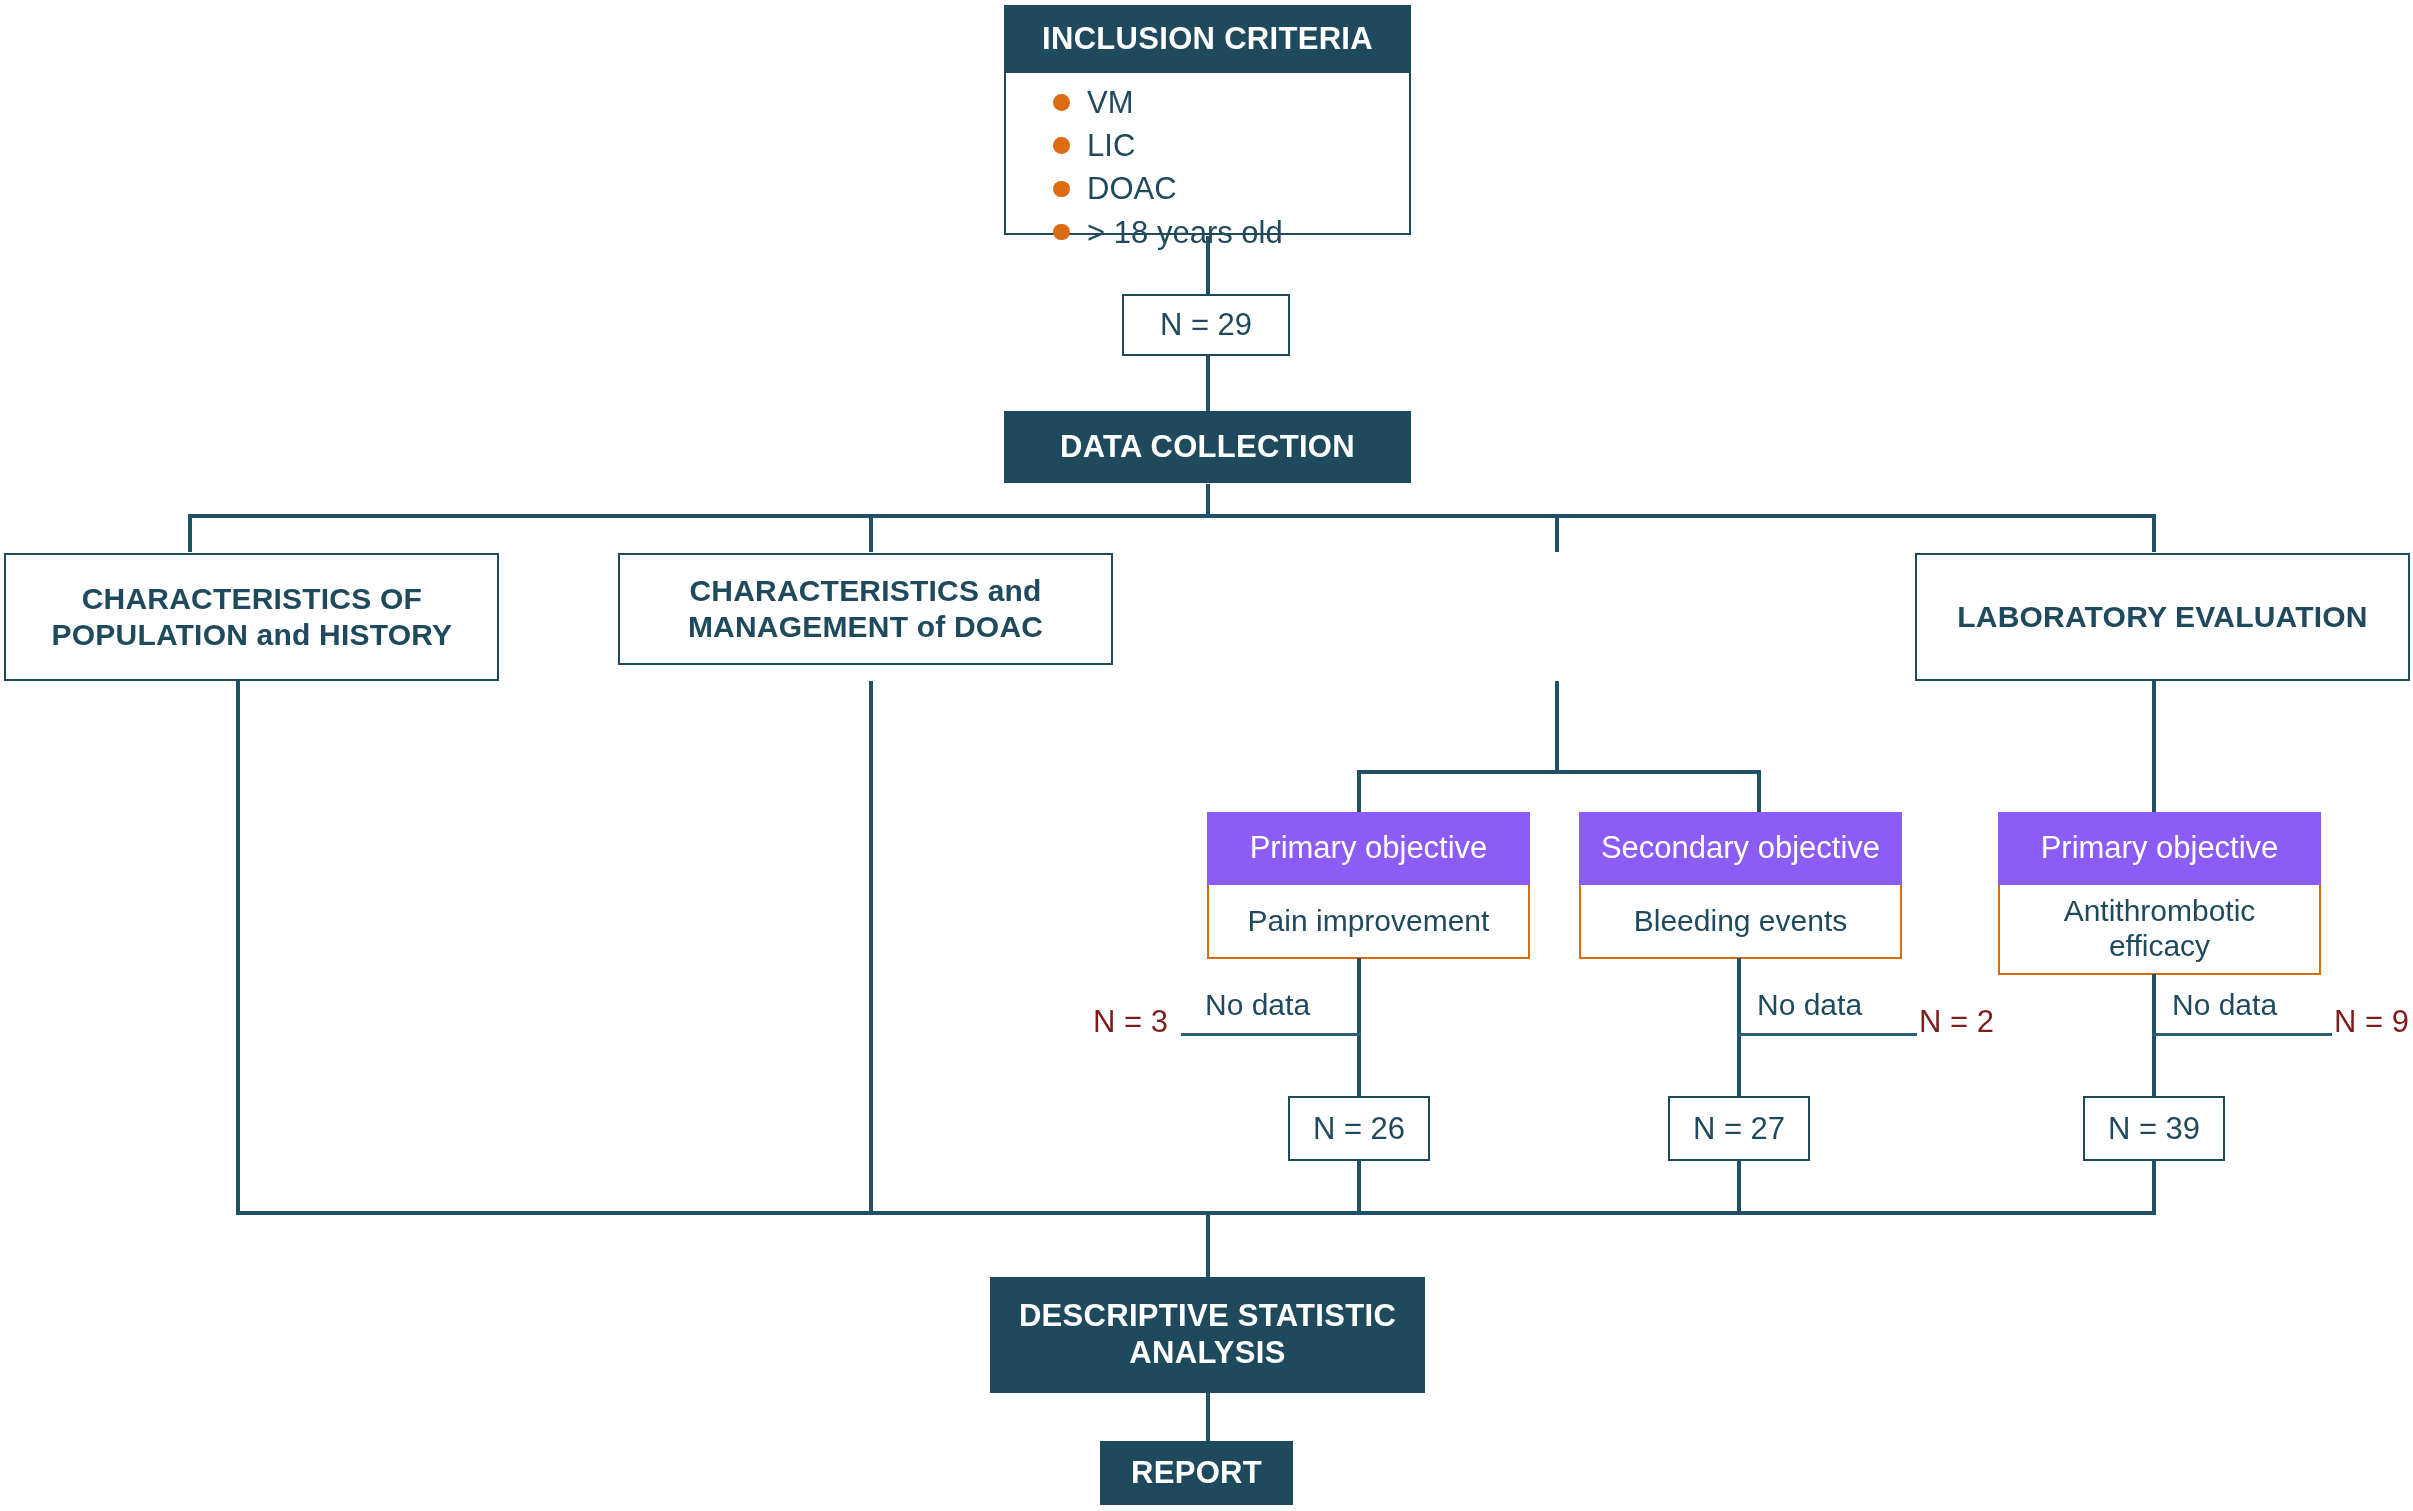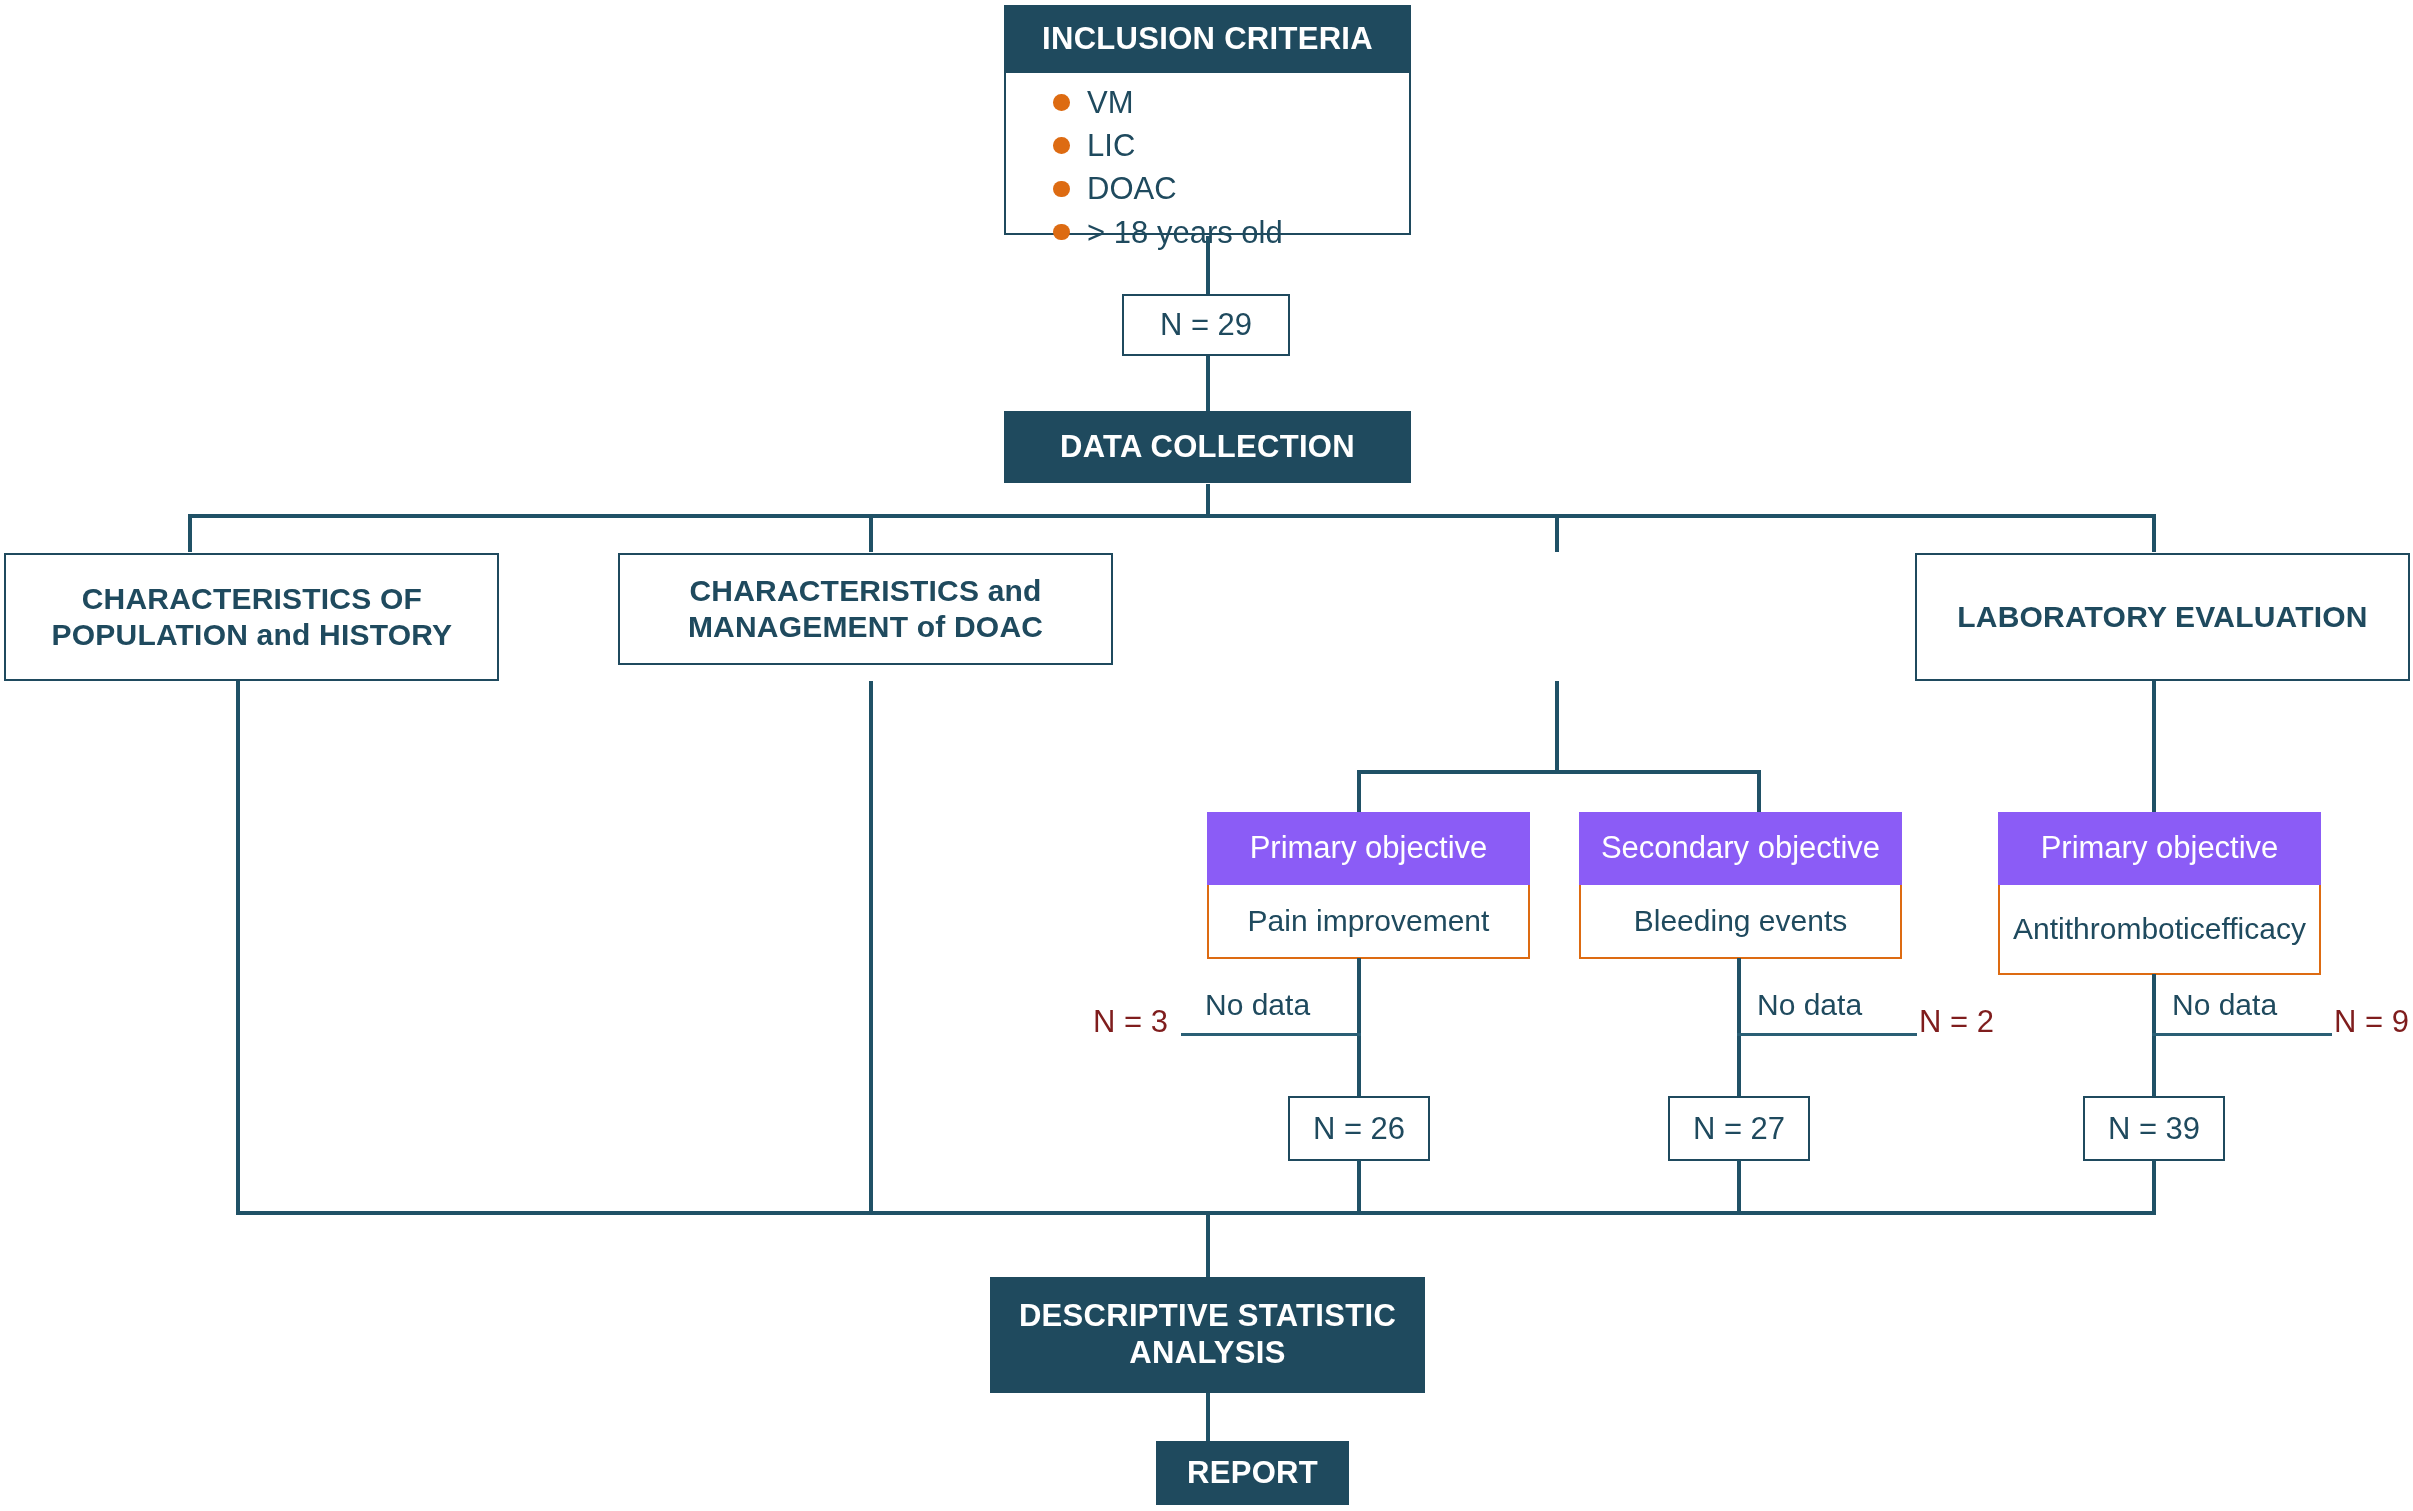--- a/index.html
+++ b/index.html
@@ -211,21 +211,21 @@
     <div class="obj-body" style="height:72px;">Pain improvement</div>
   </div>
 
   <div class="objcard" style="left:1579px; top:812px; width:323px; height:146px;">
     <div class="obj-head" style="height:73px;">Secondary objective</div>
     <div class="obj-body" style="height:72px;">Bleeding events</div>
   </div>
 
   <div class="objcard" style="left:1998px; top:812px; width:323px; height:162px;">
     <div class="obj-head" style="height:73px;">Primary objective</div>
-    <div class="obj-body" style="height:88px; flex-direction:row;">
+    <div class="obj-body" style="height:88px; flex-direction:column;">
       <span>Antithrombotic</span>
       <span>efficacy</span>
     </div>
   </div>
 
   <div class="vline" style="left:1357px; top:958px; height:138px;"></div>
   <div class="thinline-h" style="left:1181px; top:1033px; width:180px;"></div>
   <div class="nodata-label" style="left:1205px; top:988px;">No data</div>
   <div class="ncount-label" style="left:1093px; top:1004px;">N = 3</div>
 
@@ -256,16 +256,16 @@
 
   <div class="vline" style="left:1206px; top:1211px; height:70px;"></div>
 
   <div class="darkbox" style="left:990px; top:1277px; width:435px; height:116px; font-size:31px; flex-direction:column;">
     <span>DESCRIPTIVE STATISTIC</span>
     <span>ANALYSIS</span>
   </div>
 
   <div class="vline" style="left:1206px; top:1393px; height:63px;"></div>
 
-  <div class="darkbox" style="left:1156px; top:1441px; width:193px; height:64px; font-size:31px;">REPORT</div>
+  <div class="darkbox" style="left:1100px; top:1441px; width:193px; height:64px; font-size:31px;">REPORT</div>
 
 </div>
 
 
 </body></html>

